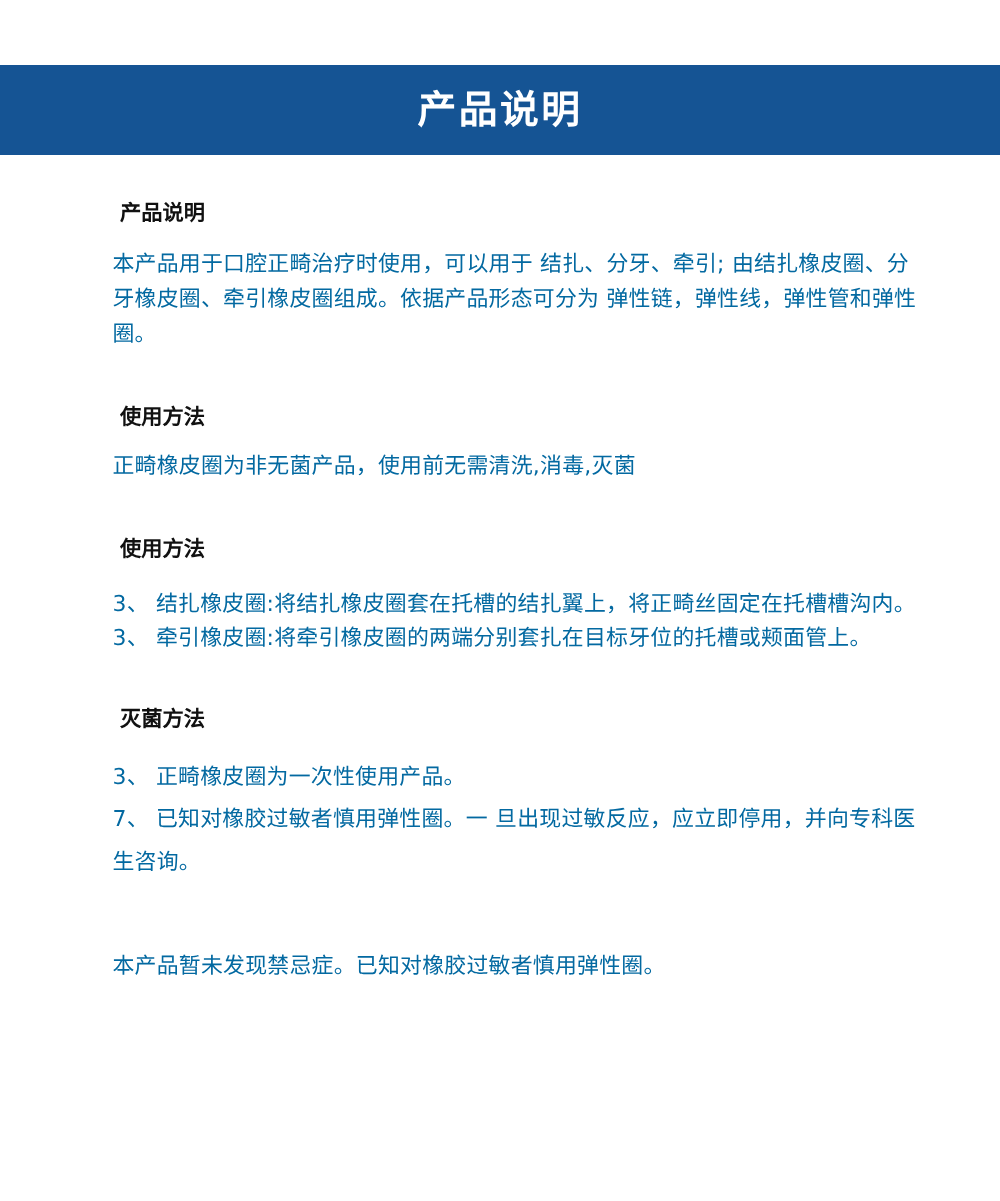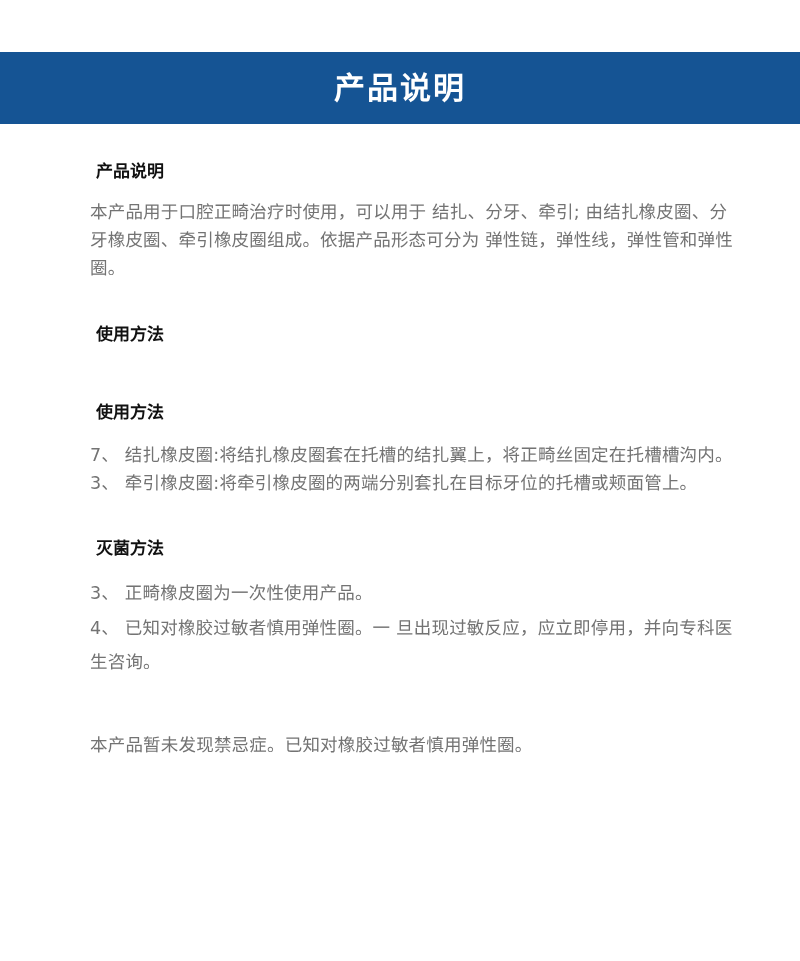--- a/index.html
+++ b/index.html
@@ -46,21 +46,21 @@
     padding: 0 60px 0 90px;
   }
   .section-heading {
     font-size: 17px;
     font-weight: bold;
     color: #111111;
     line-height: 1.4;
   }
   .section-body {
     font-size: 17.5px;
-    color: #737373;
+    color: #0369a1;
     line-height: 1.62;
     letter-spacing: 0.2px;
   }
   .body-tight {
     line-height: 1.55;
   }
   .body-loose {
     line-height: 1.95;
   }
   .gap-1 { height: 36px; }
@@ -94,38 +94,39 @@
       <div class="section-heading heading-indent">产品说明</div>
       <div class="gap-2"></div>
       <div class="section-body">本产品用于口腔正畸治疗时使用，可以用于 结扎、分牙、牵引; 由结扎橡皮圈、分牙橡皮圈、牵引橡皮圈组成。依据产品形态可分为 弹性链，弹性线，弹性管和弹性圈。</div>
     </div>
 
     <div class="gap-3"></div>
 
     <div class="section">
       <div class="section-heading heading-indent">使用方法</div>
       <div class="gap-4"></div>
+      <div class="section-body">正畸橡皮圈为非无菌产品，使用前无需清洗,消毒,灭菌</div>
     </div>
 
     <div class="gap-5"></div>
 
     <div class="section">
       <div class="section-heading heading-indent">使用方法</div>
       <div class="gap-6"></div>
-      <div class="section-body body-tight">7、 结扎橡皮圈:将结扎橡皮圈套在托槽的结扎翼上，将正畸丝固定在托槽槽沟内。</div>
+      <div class="section-body body-tight">3、 结扎橡皮圈:将结扎橡皮圈套在托槽的结扎翼上，将正畸丝固定在托槽槽沟内。</div>
       <div class="section-body body-tight">3、 牵引橡皮圈:将牵引橡皮圈的两端分别套扎在目标牙位的托槽或颊面管上。</div>
     </div>
 
     <div class="gap-7"></div>
 
     <div class="section">
       <div class="section-heading heading-indent">灭菌方法</div>
       <div class="gap-8"></div>
       <div class="section-body body-loose">3、 正畸橡皮圈为一次性使用产品。</div>
-      <div class="section-body body-loose">4、 已知对橡胶过敏者慎用弹性圈。一 旦出现过敏反应，应立即停用，并向专科医生咨询。</div>
+      <div class="section-body body-loose">7、 已知对橡胶过敏者慎用弹性圈。一 旦出现过敏反应，应立即停用，并向专科医生咨询。</div>
     </div>
 
     <div class="gap-9"></div>
 
     <div class="section">
       <div class="gap-10"></div>
       <div class="section-body">本产品暂未发现禁忌症。已知对橡胶过敏者慎用弹性圈。</div>
     </div>
 
   </div>

